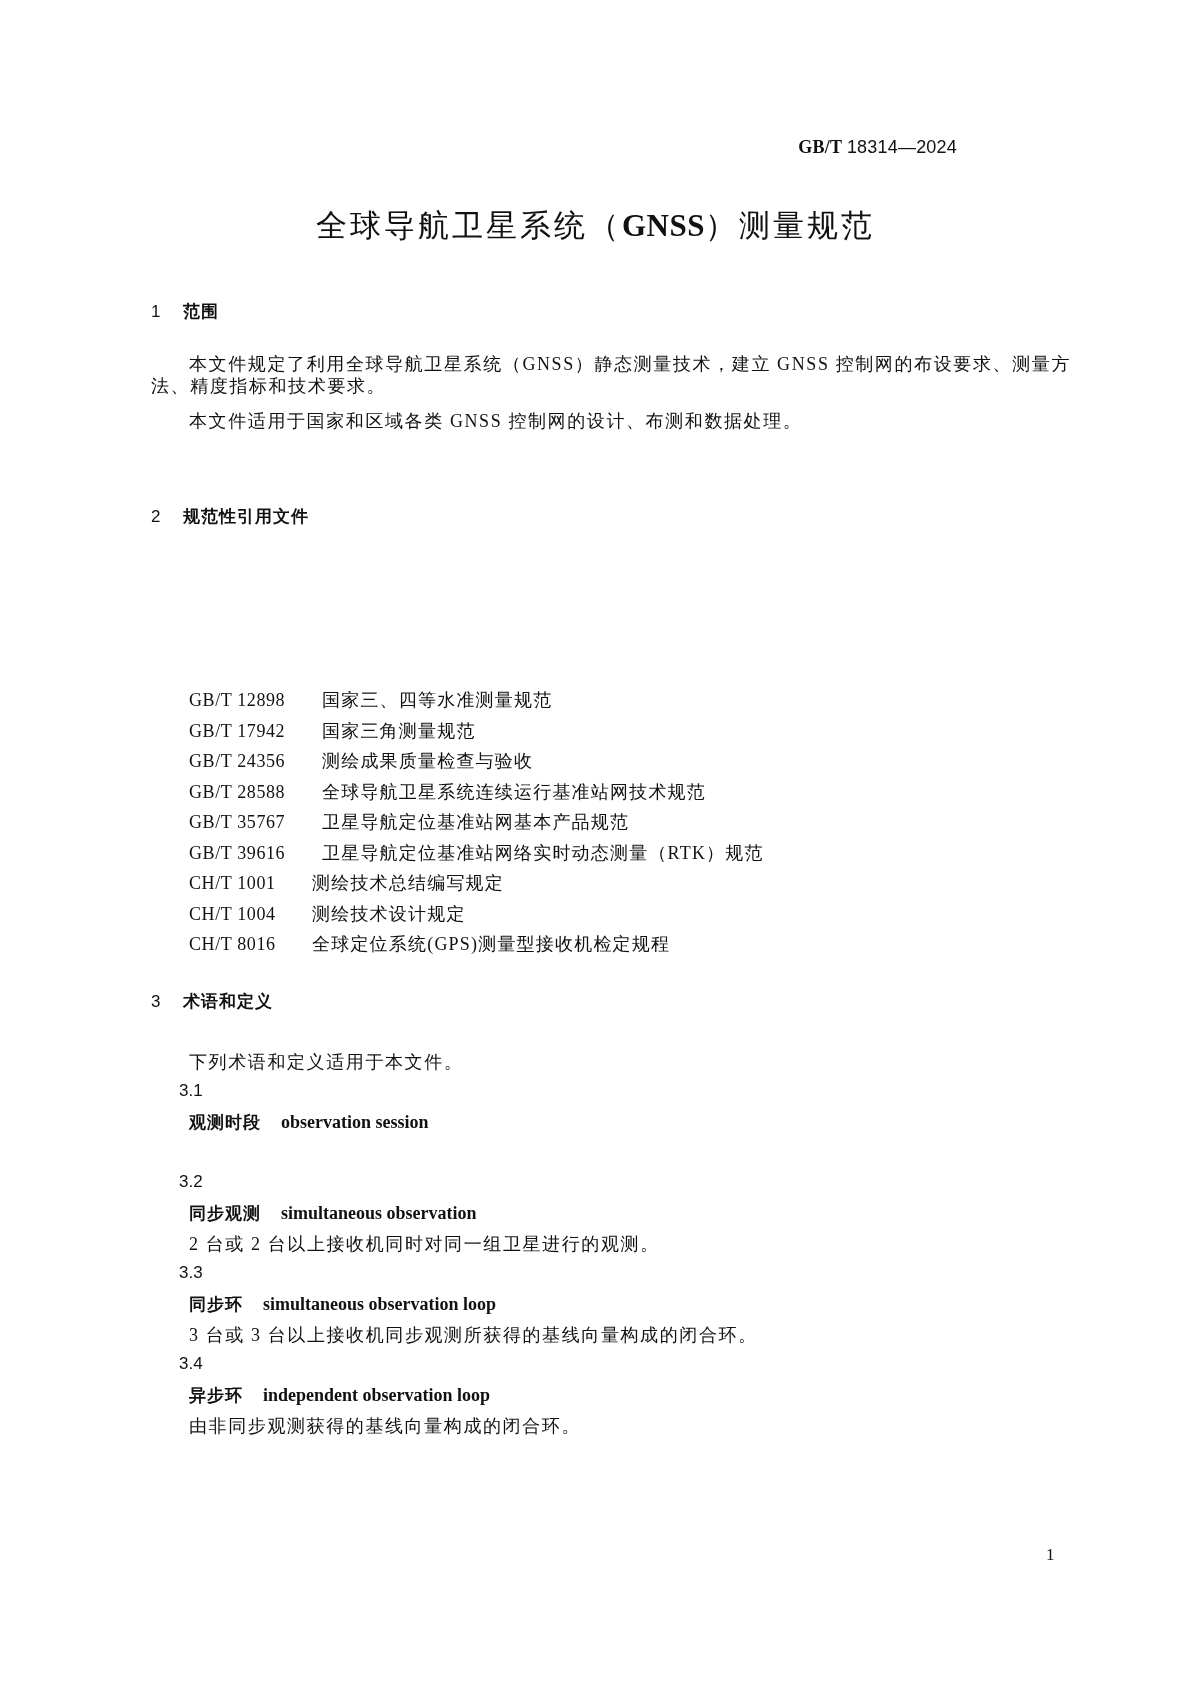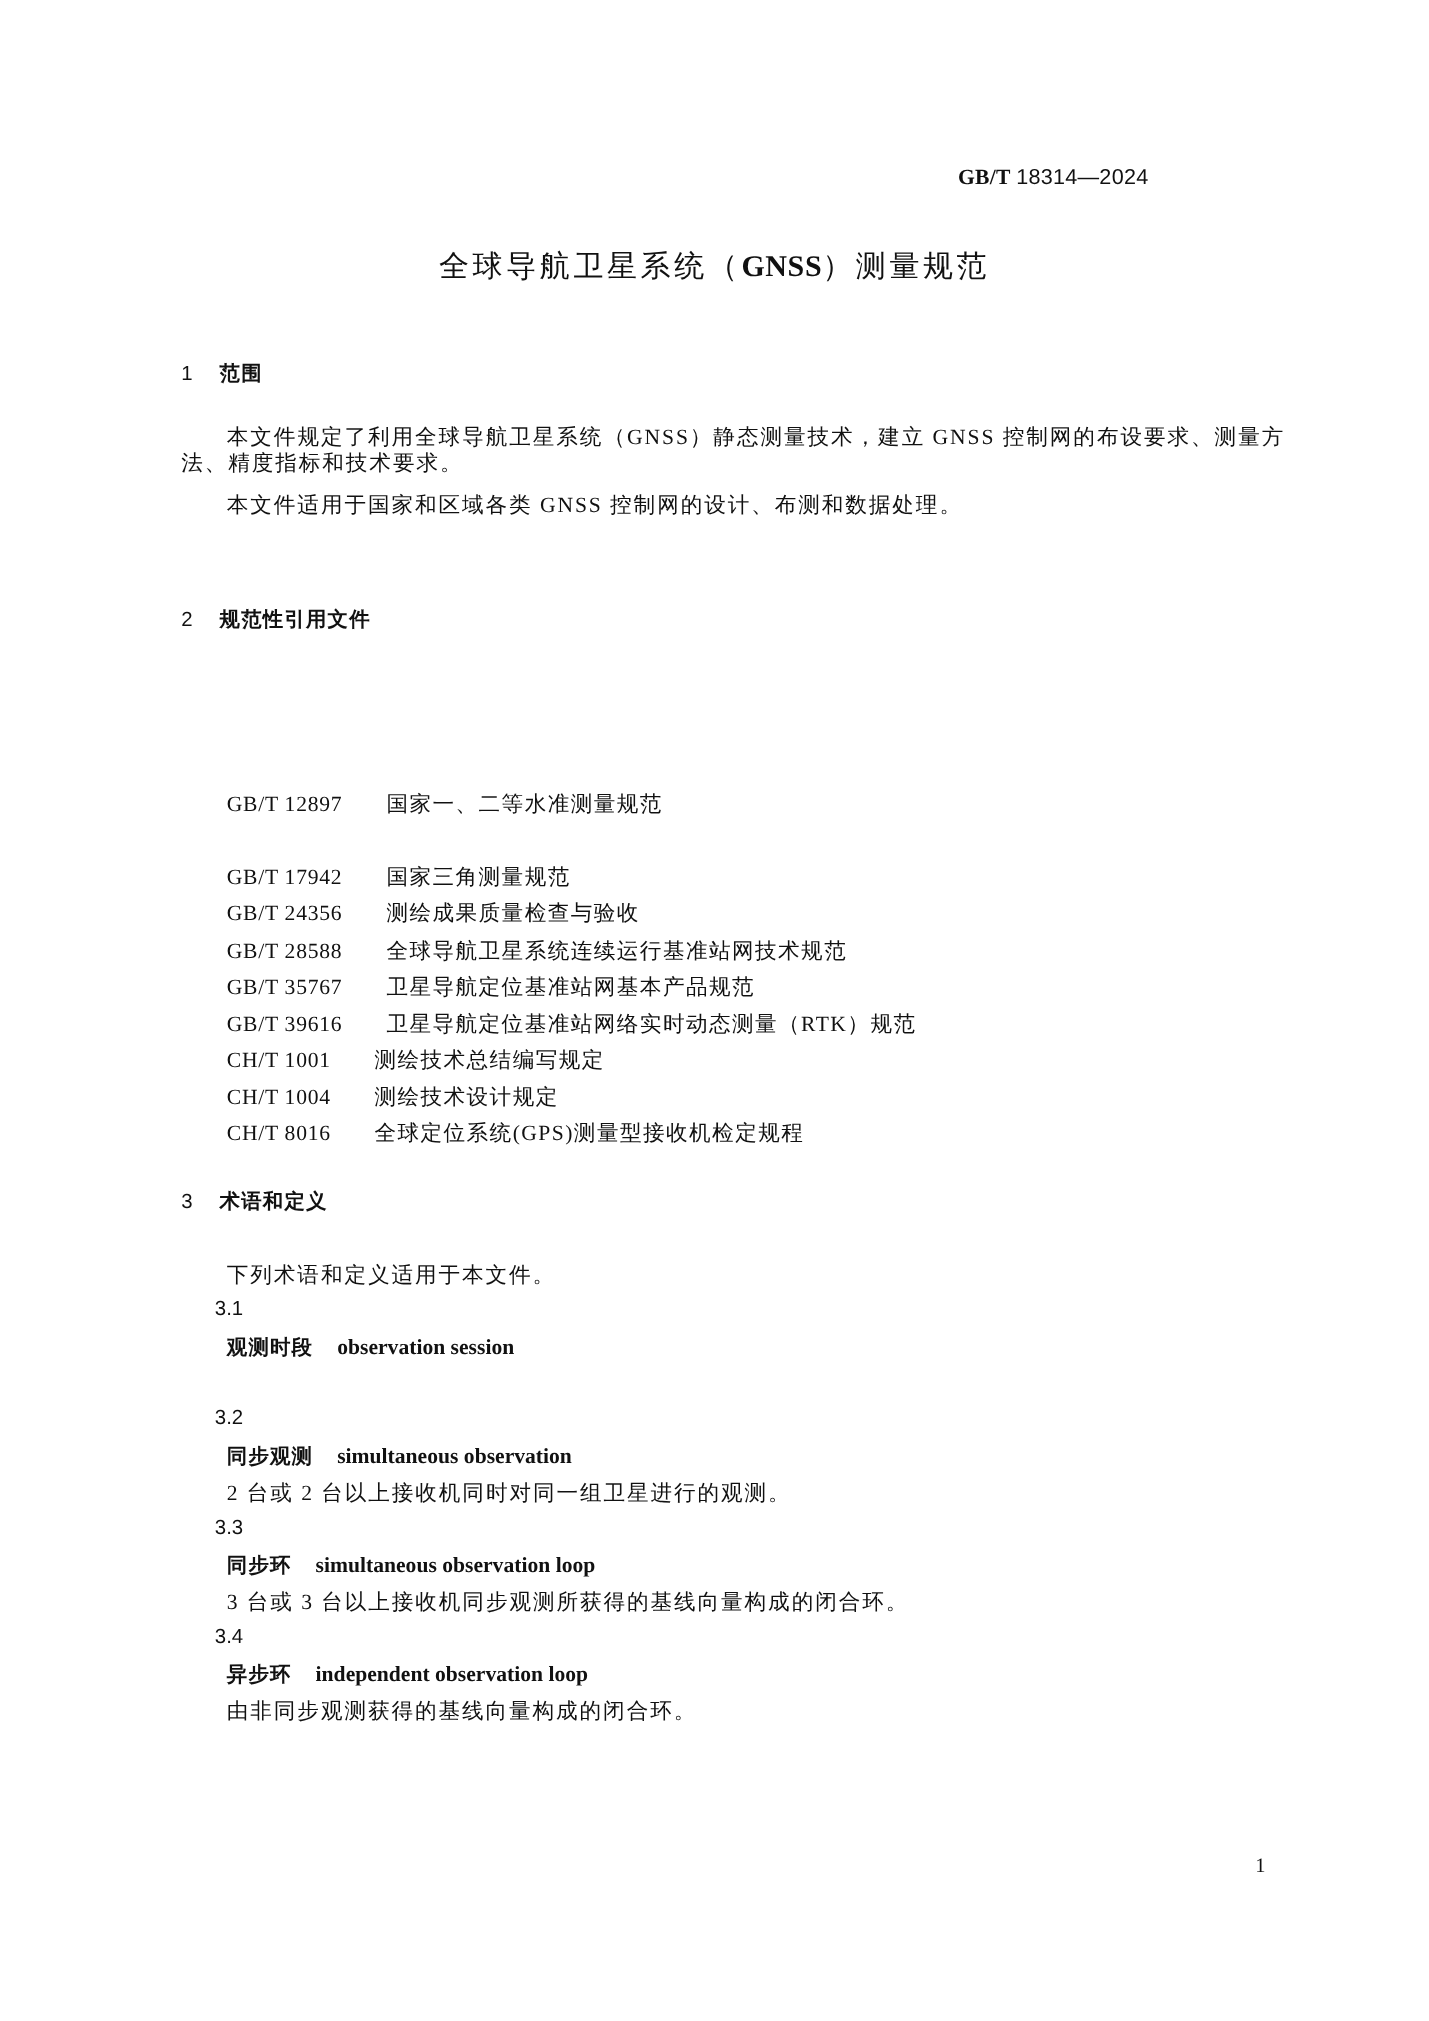--- a/index.html
+++ b/index.html
@@ -35,21 +35,21 @@
     .std-no .num {
       font-family: "Liberation Sans", sans-serif;
     }
     .doc-title {
       position: absolute;
       left: 0;
       width: 1191px;
       top: 205px;
       text-align: center;
       font-family: "DejaVu Sans", "Liberation Sans", sans-serif;
-      font-size: 25px;
+      font-size: 31px;
       letter-spacing: 3px;
       font-weight: normal;
     }
     .doc-title .en {
       font-family: "Liberation Serif", serif;
       font-weight: bold;
       letter-spacing: 0.5px;
     }
     .heading {
       position: absolute;
@@ -156,22 +156,22 @@
   <div class="heading" style="top:300px;">
     <span class="hnum">1</span><span>范围</span>
   </div>
   <div class="para" style="top:353px;">本文件规定了利用全球导航卫星系统（GNSS）静态测量技术，建立 GNSS 控制网的布设要求、测量方法、精度指标和技术要求。</div>
   <div class="para" style="top:410px;">本文件适用于国家和区域各类 GNSS 控制网的设计、布测和数据处理。</div>
 
   <div class="heading" style="top:505px;">
     <span class="hnum">2</span><span>规范性引用文件</span>
   </div>
 
-  <div class="ref-row" style="top:658px;">
-    <span class="code gb">GB/T 12897</span><span class="rtitle">国家一、二等水准测量规范</span>
+  <div class="ref-row" style="top:688px;">
+    <span class="code gb">GB/T 12898</span><span class="rtitle">国家三、四等水准测量规范</span>
   </div>
   <div class="ref-row" style="top:719px;">
     <span class="code gb">GB/T 17942</span><span class="rtitle">国家三角测量规范</span>
   </div>
   <div class="ref-row" style="top:749px;">
     <span class="code gb">GB/T 24356</span><span class="rtitle">测绘成果质量检查与验收</span>
   </div>
   <div class="ref-row" style="top:780px;">
     <span class="code gb">GB/T 28588</span><span class="rtitle">全球导航卫星系统连续运行基准站网技术规范</span>
   </div>

